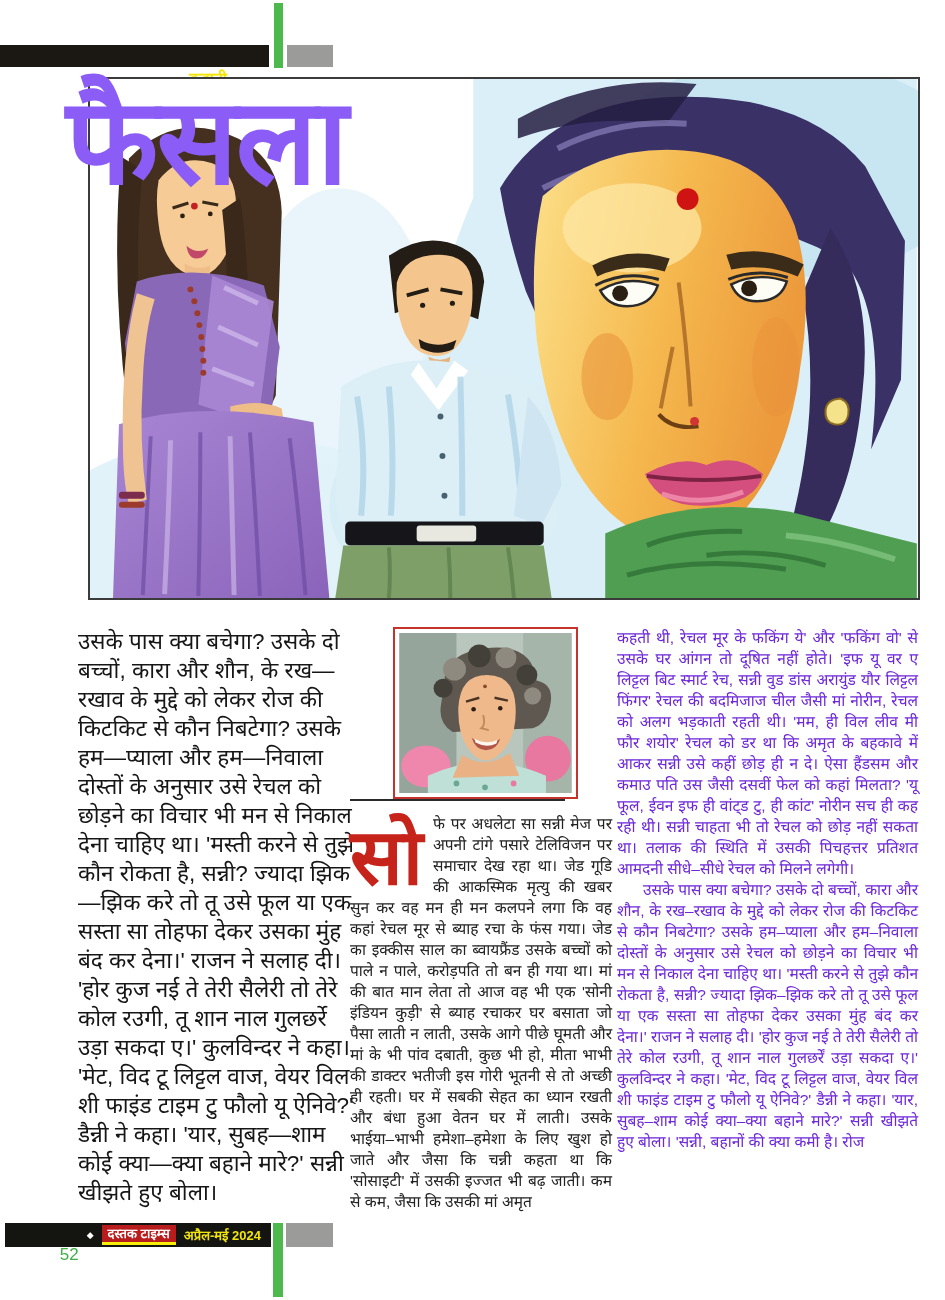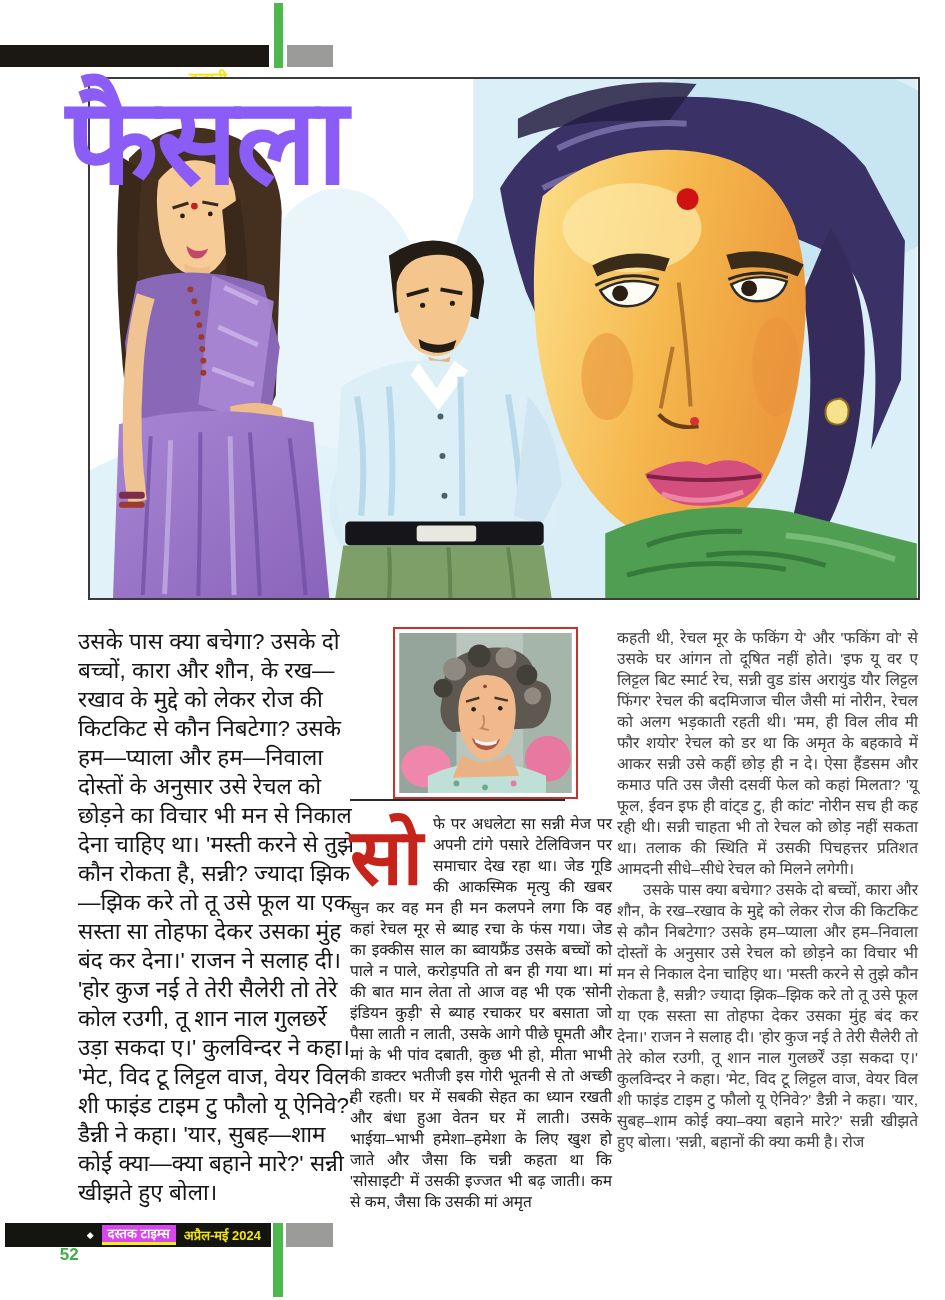--- a/index.html
+++ b/index.html
@@ -28,21 +28,21 @@
     position:absolute;left:66px;top:72px;z-index:5;margin:0;
     font-size:120px;line-height:1.15;font-weight:900;color:#8b5cf6;
     letter-spacing:-2px;white-space:nowrap;
   }
 
   
   .col{position:absolute;top:627px;}
   .col-left{left:78px;width:284px;font-size:22.5px;line-height:29px;color:#161616;}
   .col-left p{margin:0;}
   .col-mid{left:350px;width:262px;font-size:15.5px;line-height:21px;text-align:justify;color:#222;}
-  .col-right{left:617px;width:301px;font-size:15.5px;line-height:21px;text-align:justify;color:#404040;}
+  .col-right{left:617px;width:301px;font-size:15.5px;line-height:21px;text-align:justify;color:#6d28d9;}
   .col-right p{margin:0;}
   .col-right p + p{text-indent:26px;}
 
   .author-photo-frame{
     width:185px;height:172px;margin-left:43px;border:2px solid #c5342c;
     background:#fff;padding:4px;box-sizing:border-box;
   }
   .author-photo-frame svg{display:block;width:100%;height:100%;}
   .author-name{
     text-align:center;font-weight:bold;font-size:20px;color:#111;
@@ -55,24 +55,24 @@
     font-size:78px;line-height:80px;margin:4px 10px 0 0;
   }
   .body-text{margin:0;}
 
   
   .footer-bar{
     position:absolute;left:5px;top:1223px;width:266px;height:24px;background:#141410;
     display:flex;align-items:center;justify-content:flex-end;gap:8px;
     padding-right:10px;box-sizing:border-box;
   }
-  .page-num{color:#3fae47;font-weight:bold;font-size:17px;margin-top:40px;}
+  .page-num{color:#3fae47;font-weight:normal;font-size:17px;margin-top:40px;}
   .diamond{color:#ffffff;font-size:9px;line-height:1;}
   .logo-box{
-    background:#d946ef;border-bottom:3px solid #f7ef0a;color:#ffffff;
+    background:#b91c1c;border-bottom:3px solid #f7ef0a;color:#ffffff;
     font-weight:bold;font-size:13px;padding:1px 6px 0 6px;line-height:16px;
   }
   .issue-date{color:#f2e50c;font-weight:bold;font-size:13px;}
   .green-bar-bottom{position:absolute;left:273px;top:1223px;width:10px;height:74px;background:#4db84b;}
   .gray-block-bottom{position:absolute;left:286px;top:1223px;width:47px;height:24px;background:#9b9b99;}
 </style>
 </head>
 <body>
 
 <div class="header-bar">

